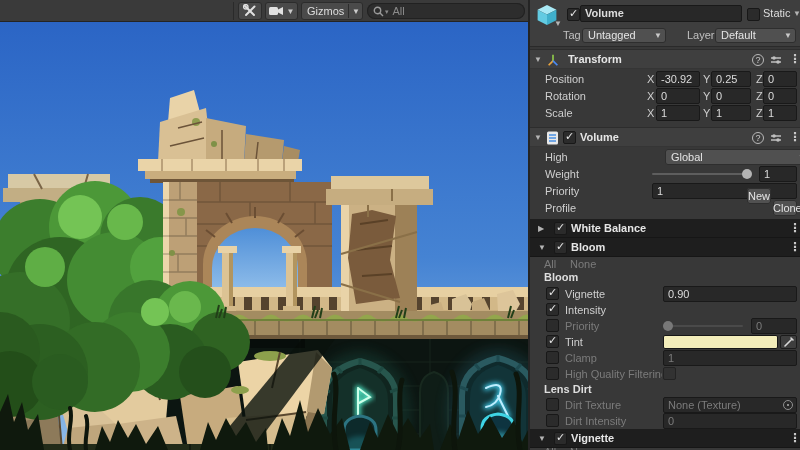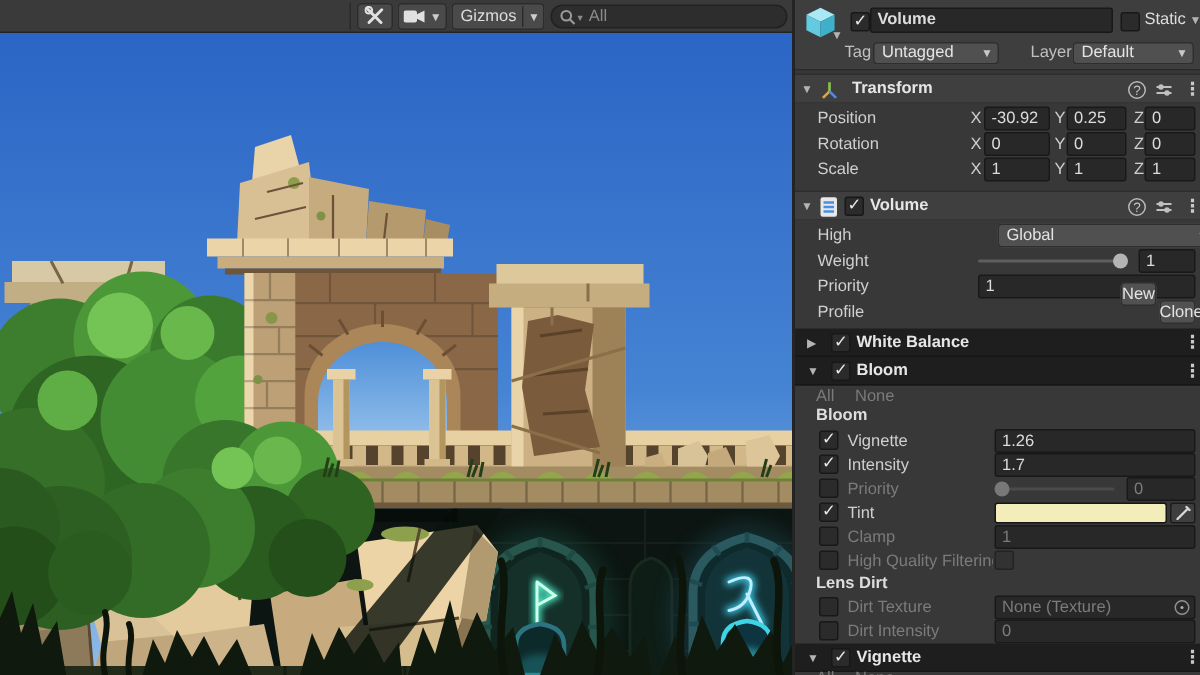--- a/index.html
+++ b/index.html
@@ -417,25 +417,24 @@
       <span class="cb on" style="left:24px;top:3px"></span>
       <span class="ctitle" style="left:41px">Bloom</span>
       <span class="kebab" style="left:259px">⋮</span>
     </div>
     <span class="lbl dim" style="left:14px;top:258px;line-height:13px">All</span>
     <span class="lbl dim" style="left:40px;top:258px;line-height:13px">None</span>
     <span class="subhead" style="left:14px;top:271px">Bloom</span>
 
     <span class="cb on" style="left:16px;top:287px"></span>
     <span class="lbl" style="left:35px;top:286px">Vignette</span>
-    <div class="fld" style="left:133px;top:286px;width:134px"><span>1.26</span></div>
+    <div class="fld" style="left:133px;top:286px;width:134px"><span>0.90</span></div>
 
     <span class="cb on" style="left:16px;top:303px"></span>
     <span class="lbl" style="left:35px;top:302px">Intensity</span>
-    <div class="fld" style="left:133px;top:302px;width:134px"><span>1.7</span></div>
 
     <span class="cb" style="left:16px;top:319px"></span>
     <span class="lbl dim" style="left:35px;top:318px">Priority</span>
     <div class="track" style="left:133px;top:325px;width:80px;background:#4a4a4a"></div>
     <div class="knob" style="left:133px;top:321px;background:#787878"></div>
     <div class="fld dim" style="left:221px;top:318px;width:46px"><span>0</span></div>
 
     <span class="cb on" style="left:16px;top:335px"></span>
     <span class="lbl" style="left:35px;top:334px">Tint</span>
     <div class="swatch" style="left:133px;top:335px;width:115px"></div>

